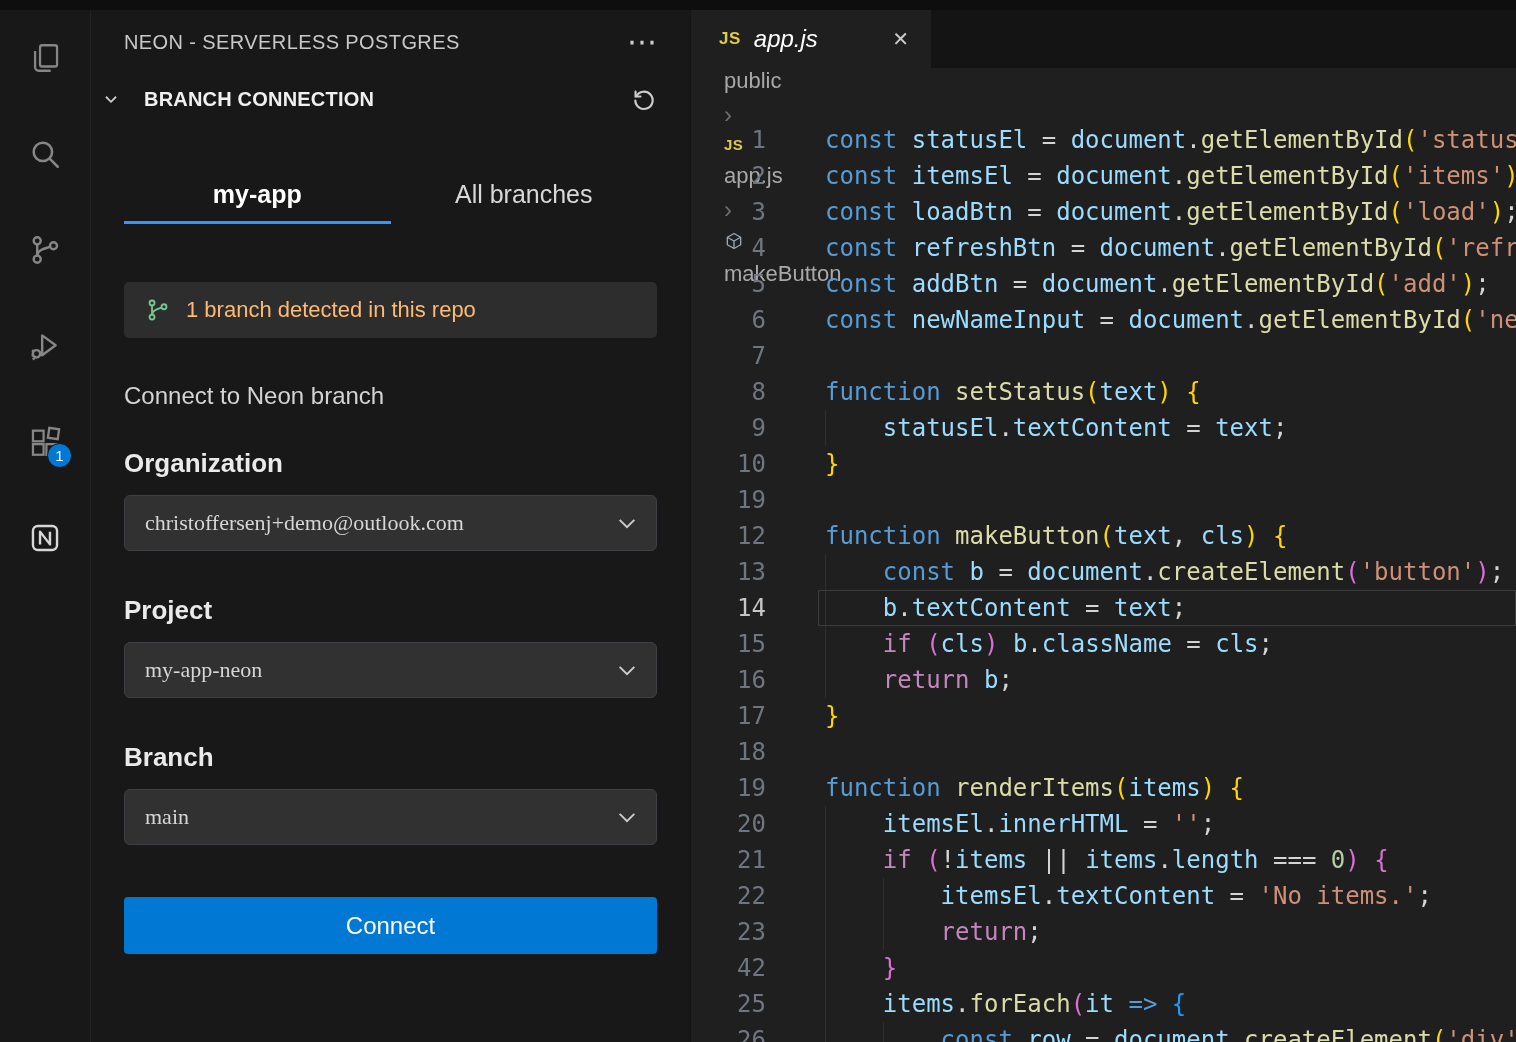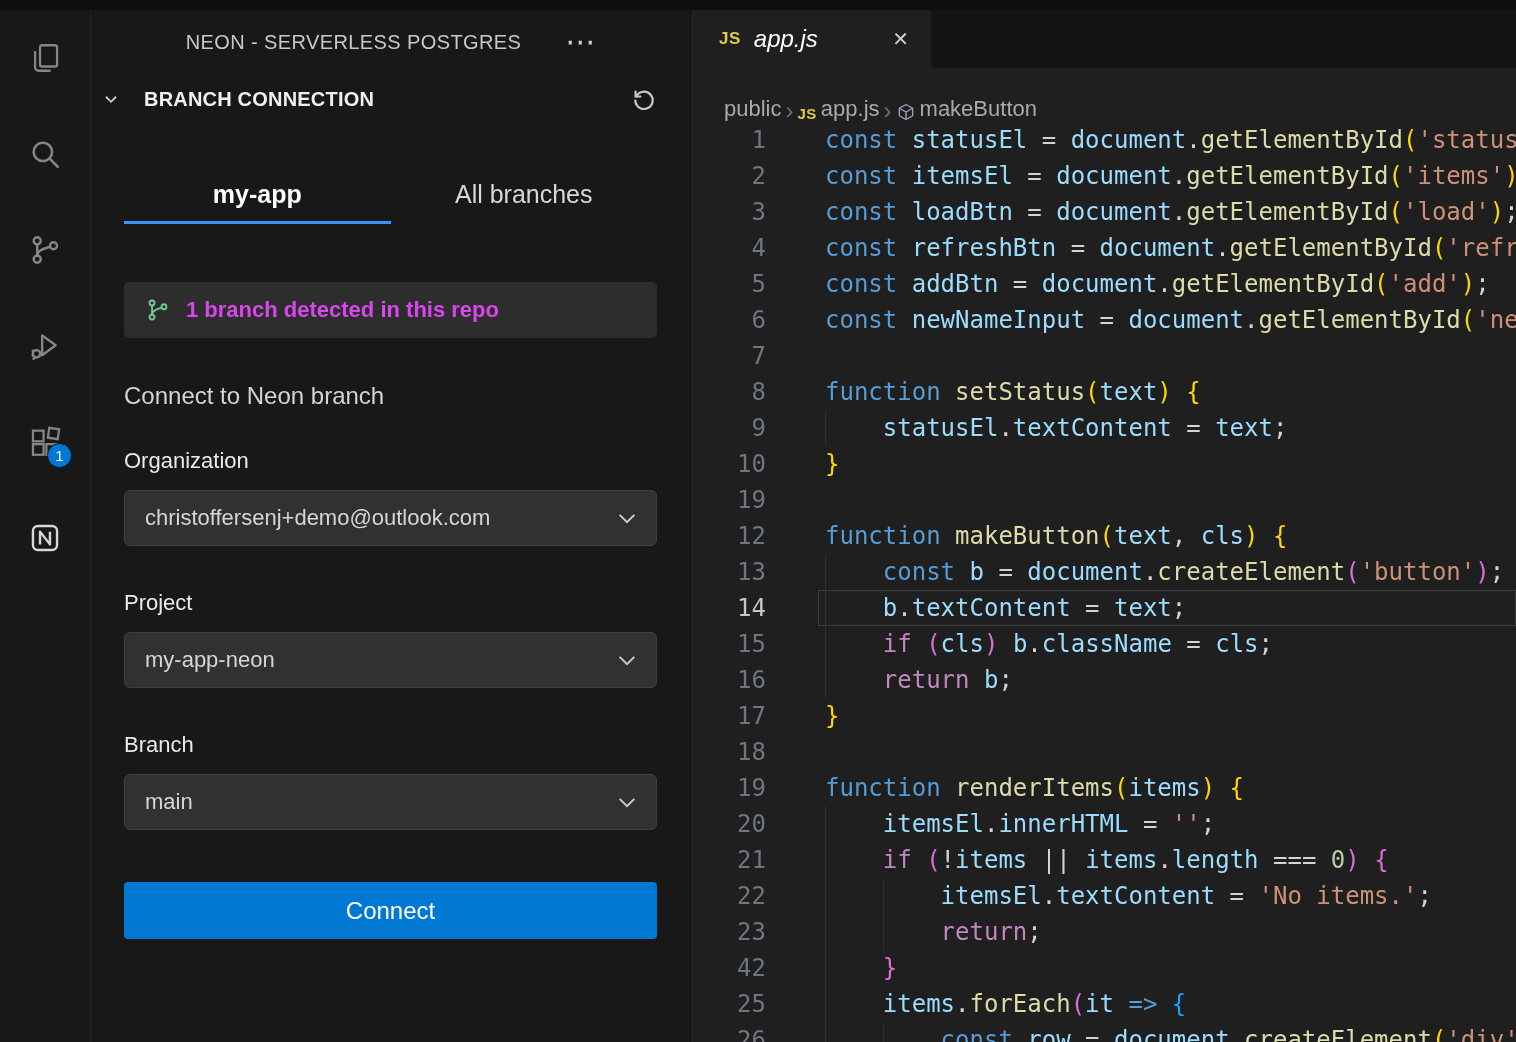--- a/index.html
+++ b/index.html
@@ -16,62 +16,62 @@
   .act-item svg { width:34px; height:34px; }
   .act-item.active { color:#d7d7d7; }
   .act-icon-wrap { position:relative; display:flex; }
   .act-badge { position:absolute; right:-10px; bottom:-9px; min-width:25px; height:25px; border-radius:50%;
                background:var(--accent,#0078d4); color:#fff; font-size:15px; display:flex; align-items:center;
                justify-content:center; border:1px solid #181818; }
 
   
   .sidebar { position:absolute; top:10px; left:90px; bottom:0; width:601px; background:#181818;
              border-left:1px solid #222222; border-right:1px solid #131313; }
-  .panel-title-row { height:64px; display:flex; align-items:center; justify-content:center; padding:0 33px;gap:44px; }
+  .panel-title-row { height:64px; display:flex; align-items:center; justify-content:space-between; padding:0 33px;gap:44px; }
   .panel-title { font-size:20px; letter-spacing:.4px; color:#c8c8c8; }
   .more { font-size:30px; color:#cccccc; line-height:20px; cursor:pointer; }
   .section-row { height:50px; display:flex; align-items:center; justify-content:space-between; padding:0 33px 0 11px; }
   .sec-left { display:flex; align-items:center; gap:24px; cursor:pointer; }
   .sec-left svg { width:18px; height:18px; stroke:#cccccc; }
   .section-label { font-size:20px; font-weight:700; color:#f0f0f0; letter-spacing:.2px; }
   .refresh { cursor:pointer; display:flex; }
   .refresh svg { width:26px; height:26px; stroke:#cccccc; }
 
   .side-content { padding:0 33px; }
   .seg-tabs { margin-top:44px; display:flex; }
   .seg-tab { width:50%; height:56px; display:flex; align-items:center; justify-content:center;
              font-size:25px; color:#d8d8d8; cursor:pointer; border-bottom:3px solid transparent; }
   .seg-tab.active { color:#ffffff; font-weight:600; border-bottom-color:var(--underline,#3794ff); }
 
   .banner { margin-top:58px; height:56px; background:#2d2d2d; border-radius:5px; display:flex;
             align-items:center; gap:15px; padding:0 21px; }
   .banner svg { width:26px; height:26px; stroke:var(--git-green,#73C991); flex:none; }
-  .banner-text { font-size:22px; color:#d946ef;font-weight:bold; }
+  .banner-text { font-size:22px; color:#fdba74; }
 
   .subtitle { margin-top:44px; font-size:24px; color:#d4d4d4; }
 
-  .field-label { margin-top:44px; font-size:22px; font-weight:400; color:#eaeaea; }
+  .field-label { margin-top:44px; font-size:26px; font-weight:700; color:#eaeaea; }
   .field-label.first { margin-top:38px; }
   .select { margin-top:16px; height:56px; background:#313131; border:1px solid #3f3f46; border-radius:6px;
-            display:flex; align-items:center; justify-content:space-between; padding:0 20px; cursor:pointer; }
+            display:flex; align-items:center; justify-content:space-between; padding:0 20px; cursor:pointer;font-family:Liberation Serif, serif; }
   .select-value { font-size:22px; color:#d6d6d6; }
   .select svg { width:18px; height:11px; stroke:#cccccc; }
 
   .connect { margin-top:52px; width:100%; height:57px; background:var(--accent,#0078d4); border:none;
              border-radius:4px; color:#ffffff; font-size:24px; font-family:inherit; cursor:pointer; }
 
   
   .editor { position:absolute; top:10px; left:691px; right:0; bottom:0; background:#1f1f1f; }
   .tabstrip { height:58px; background:#141414; display:flex; }
   .edtab { width:240px; background:#1f1f1f; display:flex; align-items:center; padding:0 22px 0 28px; gap:13px; cursor:pointer; }
   .js-badge { color:var(--js-yellow,#dfca4a); font-weight:700; font-size:17px; letter-spacing:.5px; }
   .edtab-title { font-size:24px; font-style:italic; color:#ffffff; flex:1; }
   .edtab-close { font-size:20px; color:#cccccc; cursor:pointer; }
-  .breadcrumbs { height:54px; display:flex; align-items:flex-end; gap:4px; padding-left:33px;
-                 font-size:22px; color:#a9a9a9; background:#1f1f1f; }
+  .breadcrumbs { height:54px; display:flex; align-items:flex-start; gap:10px; padding-left:33px;
+                 font-size:22px; color:#a9a9a9; background:#1f1f1f;flex-direction:column; }
   .crumb { cursor:pointer; }
   .crumb-sep { color:#6e6e6e; font-size:24px; line-height:22px; }
   .bc-js { font-size:15px; }
   .sym-icon svg { width:20px; height:20px; stroke:#9ca8b8; display:block; }
 
   .code { position:absolute; top:112px; left:0; right:0; bottom:0; overflow:hidden;
           font-family:"DejaVu Sans Mono", monospace; font-size:24px; }
   .code-line { display:flex; height:36px; line-height:36px; white-space:pre; }
   .ln { flex:none; width:75px; text-align:right; color:#6e7681; }
   .line-content { flex:1; margin-left:59px; position:relative; white-space:pre; }

